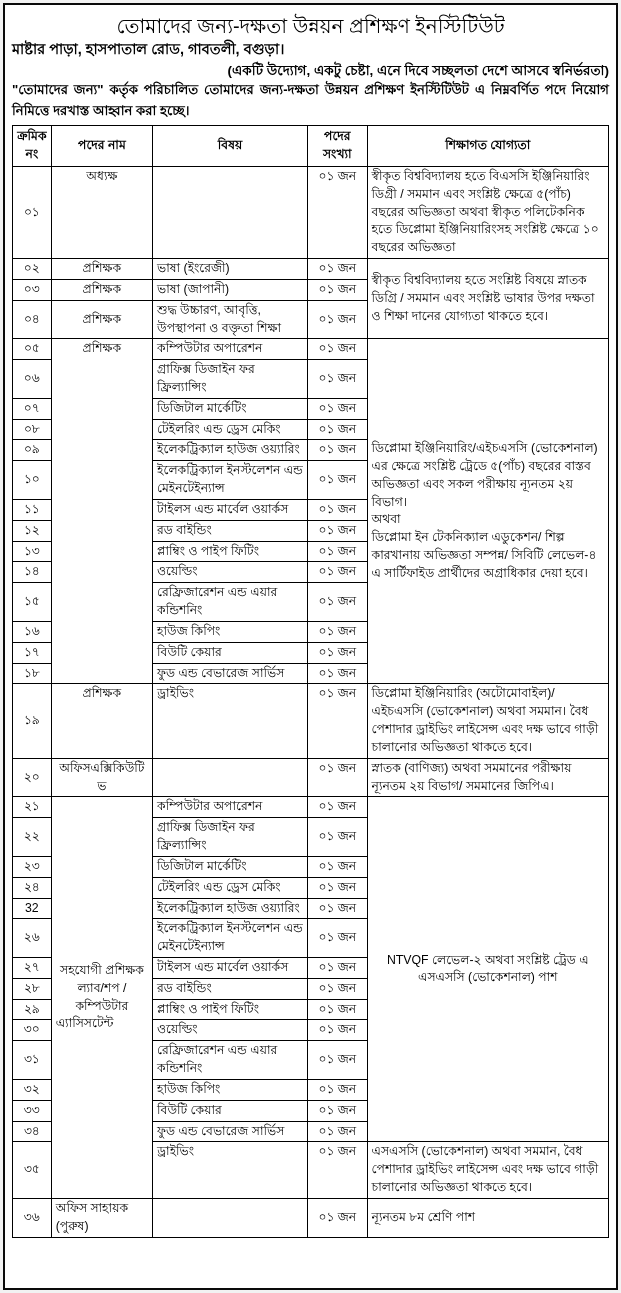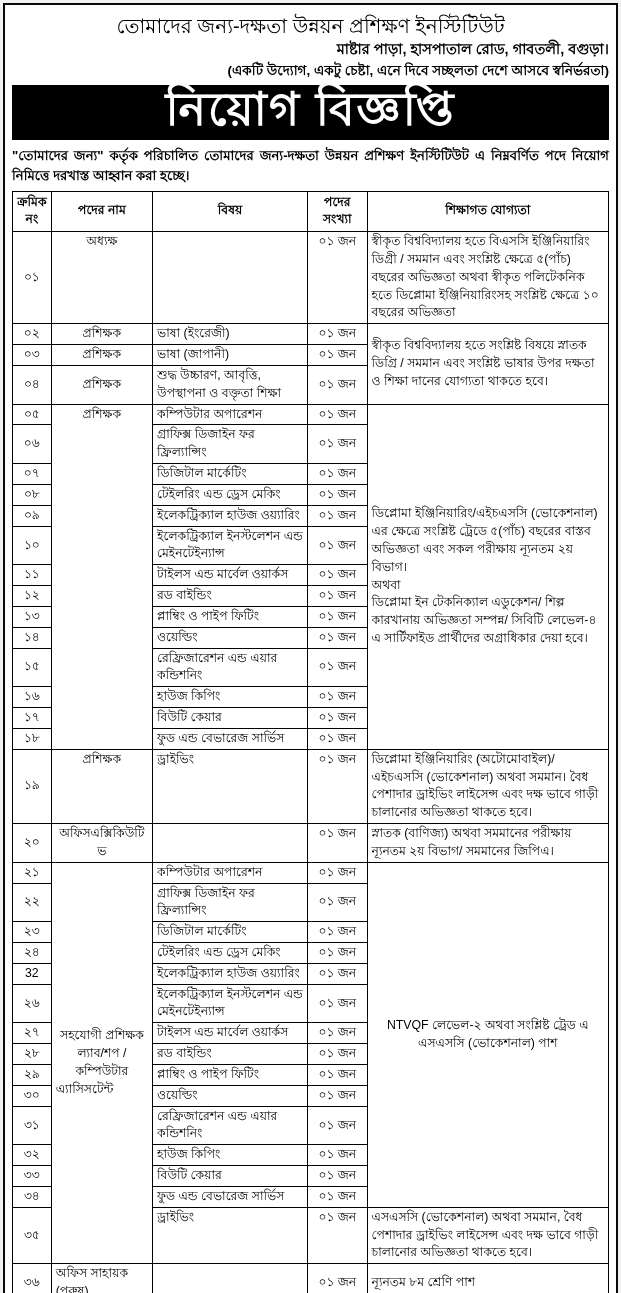--- a/index.html
+++ b/index.html
@@ -5,21 +5,21 @@
   html,body{margin:0;padding:0;background:#f2f2f2;}
   body{width:621px;font-family:"Liberation Sans","DejaVu Sans",sans-serif;color:#000;}
   .page{
     box-sizing:border-box;
     width:615px;min-height:1287px;margin:3px;
     background:#fff;border:2px solid #0a0a0a;
     padding:6px 7px 6px 7px;
     display:flex;flex-direction:column;
   }
   .org{text-align:center;font-size:20px;font-weight:normal;line-height:1.3;margin-top:2px;}
-  .addr{text-align:right;font-size:14.5px;font-weight:bold;line-height:1.5;}
+  .addr{text-align:left;font-size:14.5px;font-weight:bold;line-height:1.5;}
   .slogan{text-align:right;font-size:13.5px;font-weight:bold;line-height:1.45;}
   .banner{
     background:#000;color:#fff;text-align:center;
     font-size:46px;font-weight:bold;letter-spacing:2px;
     margin:5px 0 6px 0;padding:0 0 6px 0;line-height:1.05;
   }
   .intro{font-size:13.2px;font-weight:600;text-align:justify;line-height:1.55;margin:0 0 4px 0;}
   table{width:100%;border-collapse:collapse;table-layout:fixed;}
   th,td{border:1px solid #000;font-size:12.3px;line-height:1.45;padding:1px 4px;word-wrap:break-word;}
   th{font-weight:bold;text-align:center;vertical-align:middle;padding:2px 2px;}
@@ -30,23 +30,20 @@
 </style>
 </head>
 <body>
 
 <div class="page">
 
   <div class="org">তোমাদের জন্য-দক্ষতা উন্নয়ন প্রশিক্ষণ ইনস্টিটিউট</div>
   <div class="addr">মাষ্টার পাড়া, হাসপাতাল রোড, গাবতলী, বগুড়া।</div>
   <div class="slogan">(একটি উদ্যোগ, একটু চেষ্টা, এনে দিবে সচ্ছলতা দেশে আসবে স্বনির্ভরতা)</div>
 
-  <div class="banner">
-    <span>নিয়োগ বিজ্ঞপ্তি</span>
-  </div>
 
   <p class="intro">"তোমাদের জন্য" কর্তৃক পরিচালিত তোমাদের জন্য-দক্ষতা উন্নয়ন প্রশিক্ষণ ইনস্টিটিউট এ নিম্নবর্ণিত পদে নিয়োগ নিমিত্তে দরখাস্ত আহ্বান করা হচ্ছে।</p>
 
   <table>
     <colgroup>
       <col style="width:6.5%">
       <col style="width:17%">
       <col style="width:26%">
       <col style="width:10%">
       <col style="width:40.5%">

